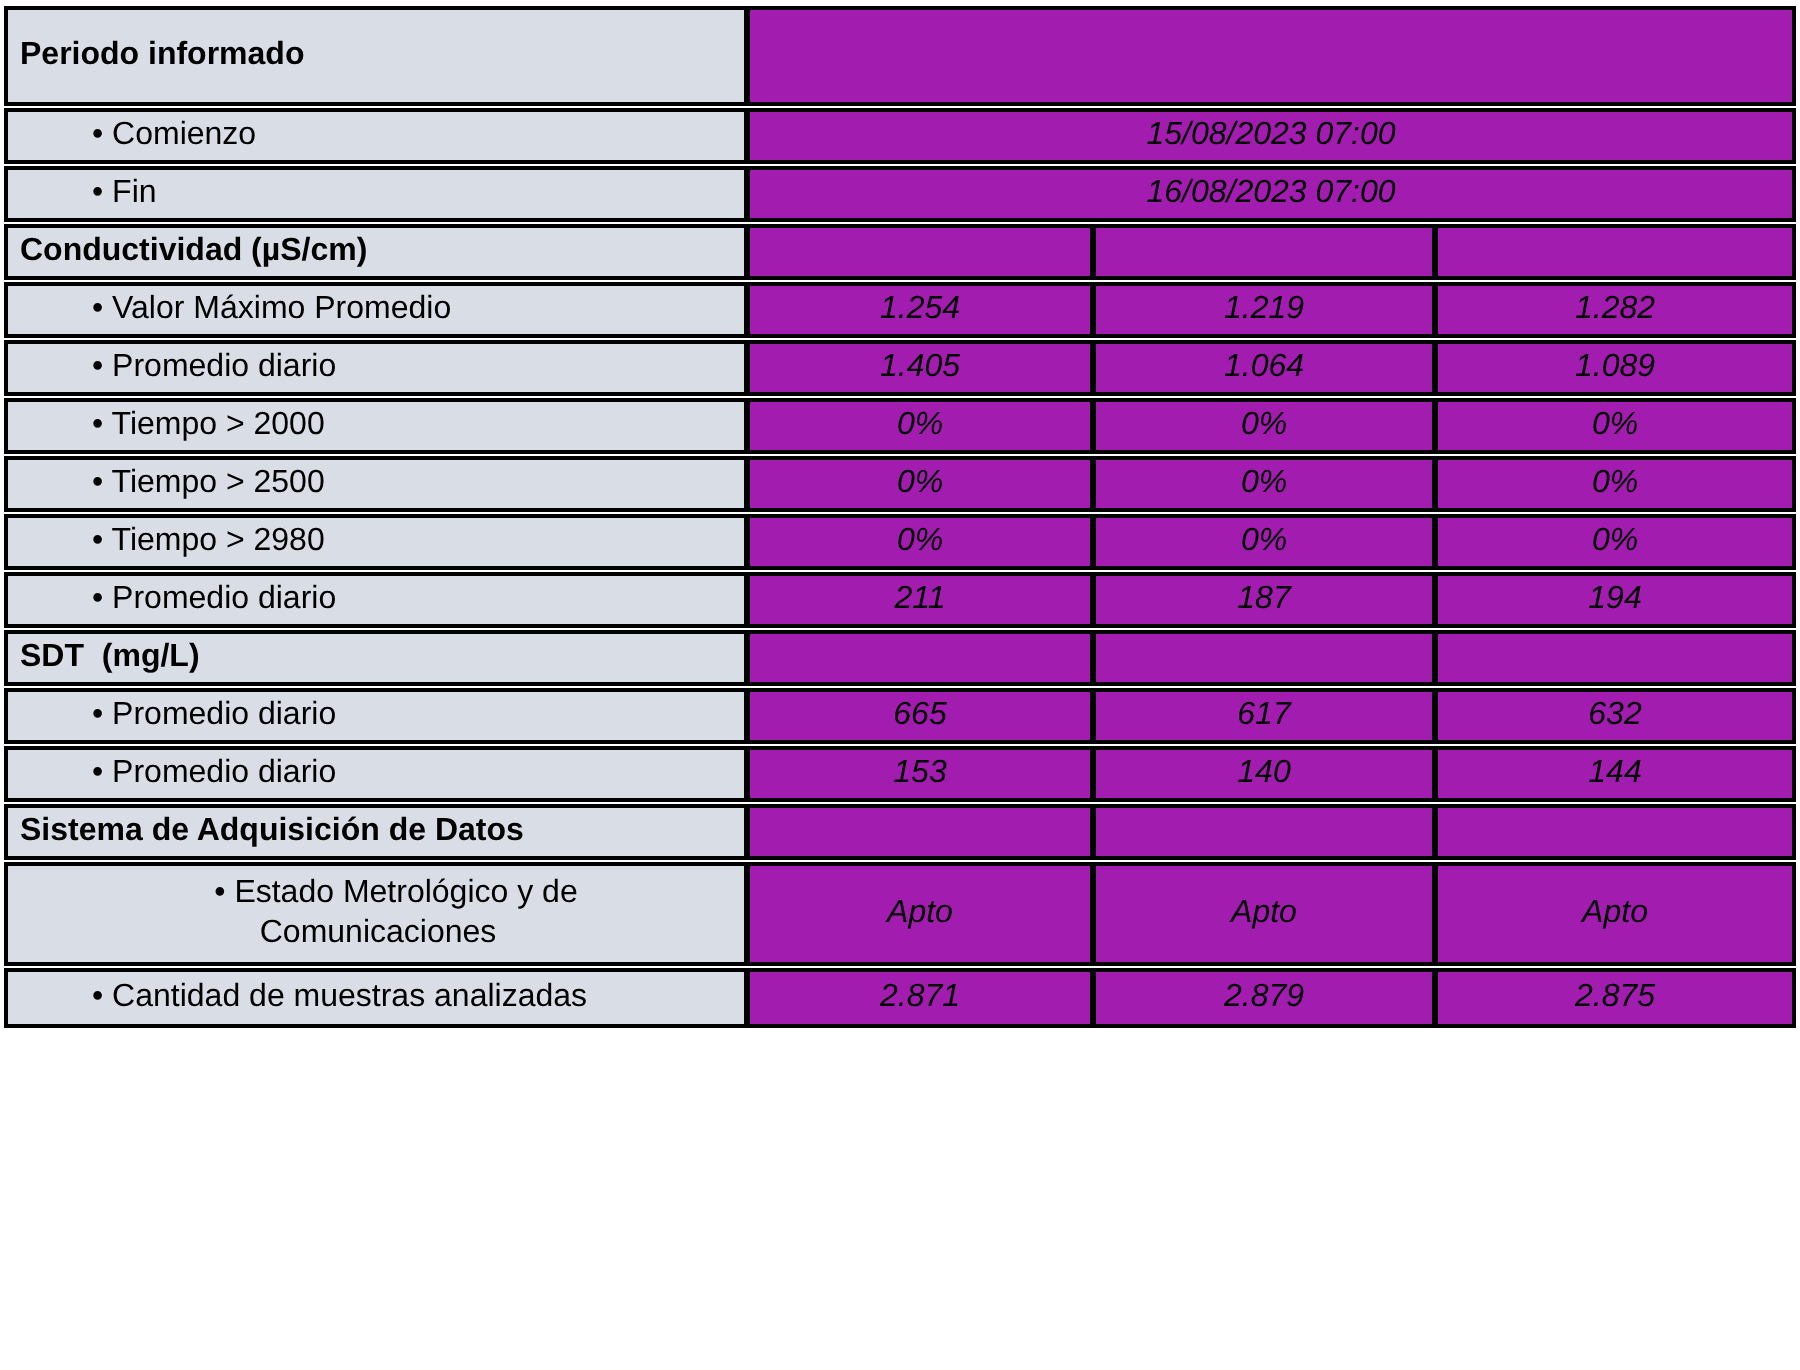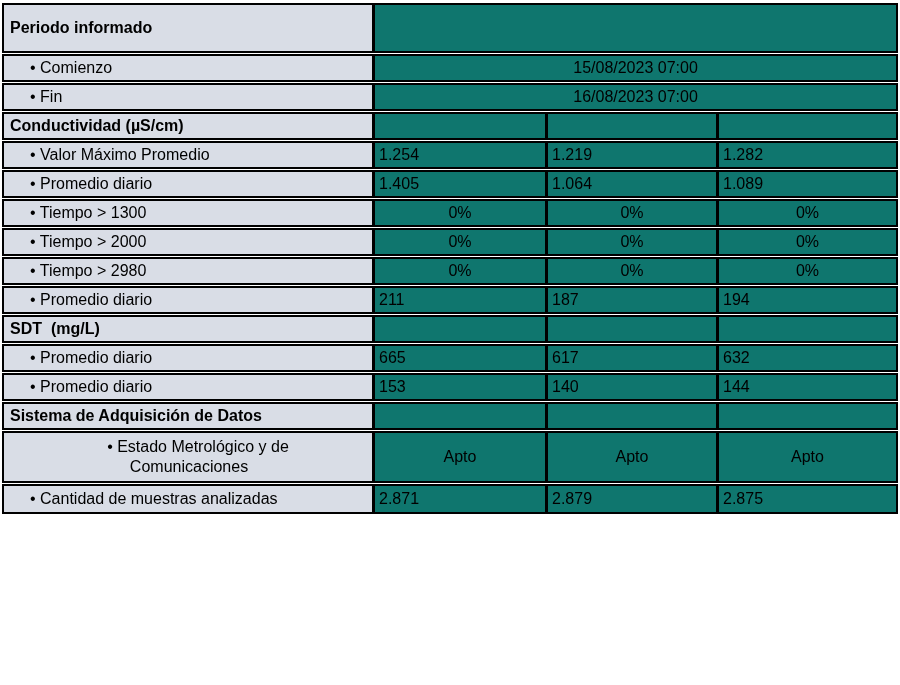--- a/index.html
+++ b/index.html
@@ -39,34 +39,35 @@
   tr.r-dbl   > td { height: 52px; }
   tr.r-last  > td { height: 30px; }
 
   
   td.lbl {
     background: #d9dde6;
     white-space: pre-wrap;
     padding: 1px 6px 1px 6px;
   }
   td.lbl.hdr { font-weight: bold; }
-  td.lbl.item { padding-left: 26px; }
+  td.lbl.item { padding-left: 42px; }
   td.lbl.item-wrap {
     padding-left: 8px;
     text-indent: 18px;
     text-align: center;
   }
 
   
   td.val {
-    background: #0f766e;
+    background: #a21caf;
     text-align: center;
     padding: 1px 4px;
-  }
-  td.val.num { text-align: left; }
+    font-style: italic;
+  }
+  td.val.num { text-align: center; }
   td.val.colhead { font-weight: bold; }
 
   sup.ion {
     font-size: 10px;
     vertical-align: super;
     line-height: 0;
   }
 </style>
 </head>
 <body>
@@ -113,34 +114,34 @@
       </tr>
 
 
       <tr class="r-norm">
         <td class="lbl item">• Promedio diario</td>
         <td class="val num">1.405</td>
         <td class="val num">1.064</td>
         <td class="val num">1.089</td>
       </tr>
 
-      <tr class="r-norm">
-        <td class="lbl item">• Tiempo &gt; 1300</td>
-        <td class="val">0%</td>
-        <td class="val">0%</td>
-        <td class="val">0%</td>
-      </tr>
 
       <tr class="r-norm">
         <td class="lbl item">• Tiempo &gt; 2000</td>
         <td class="val">0%</td>
         <td class="val">0%</td>
         <td class="val">0%</td>
       </tr>
 
+      <tr class="r-norm">
+        <td class="lbl item">• Tiempo &gt; 2500</td>
+        <td class="val">0%</td>
+        <td class="val">0%</td>
+        <td class="val">0%</td>
+      </tr>
 
       <tr class="r-norm">
         <td class="lbl item">• Tiempo &gt; 2980</td>
         <td class="val">0%</td>
         <td class="val">0%</td>
         <td class="val">0%</td>
       </tr>
 
 
       <tr class="r-norm">

